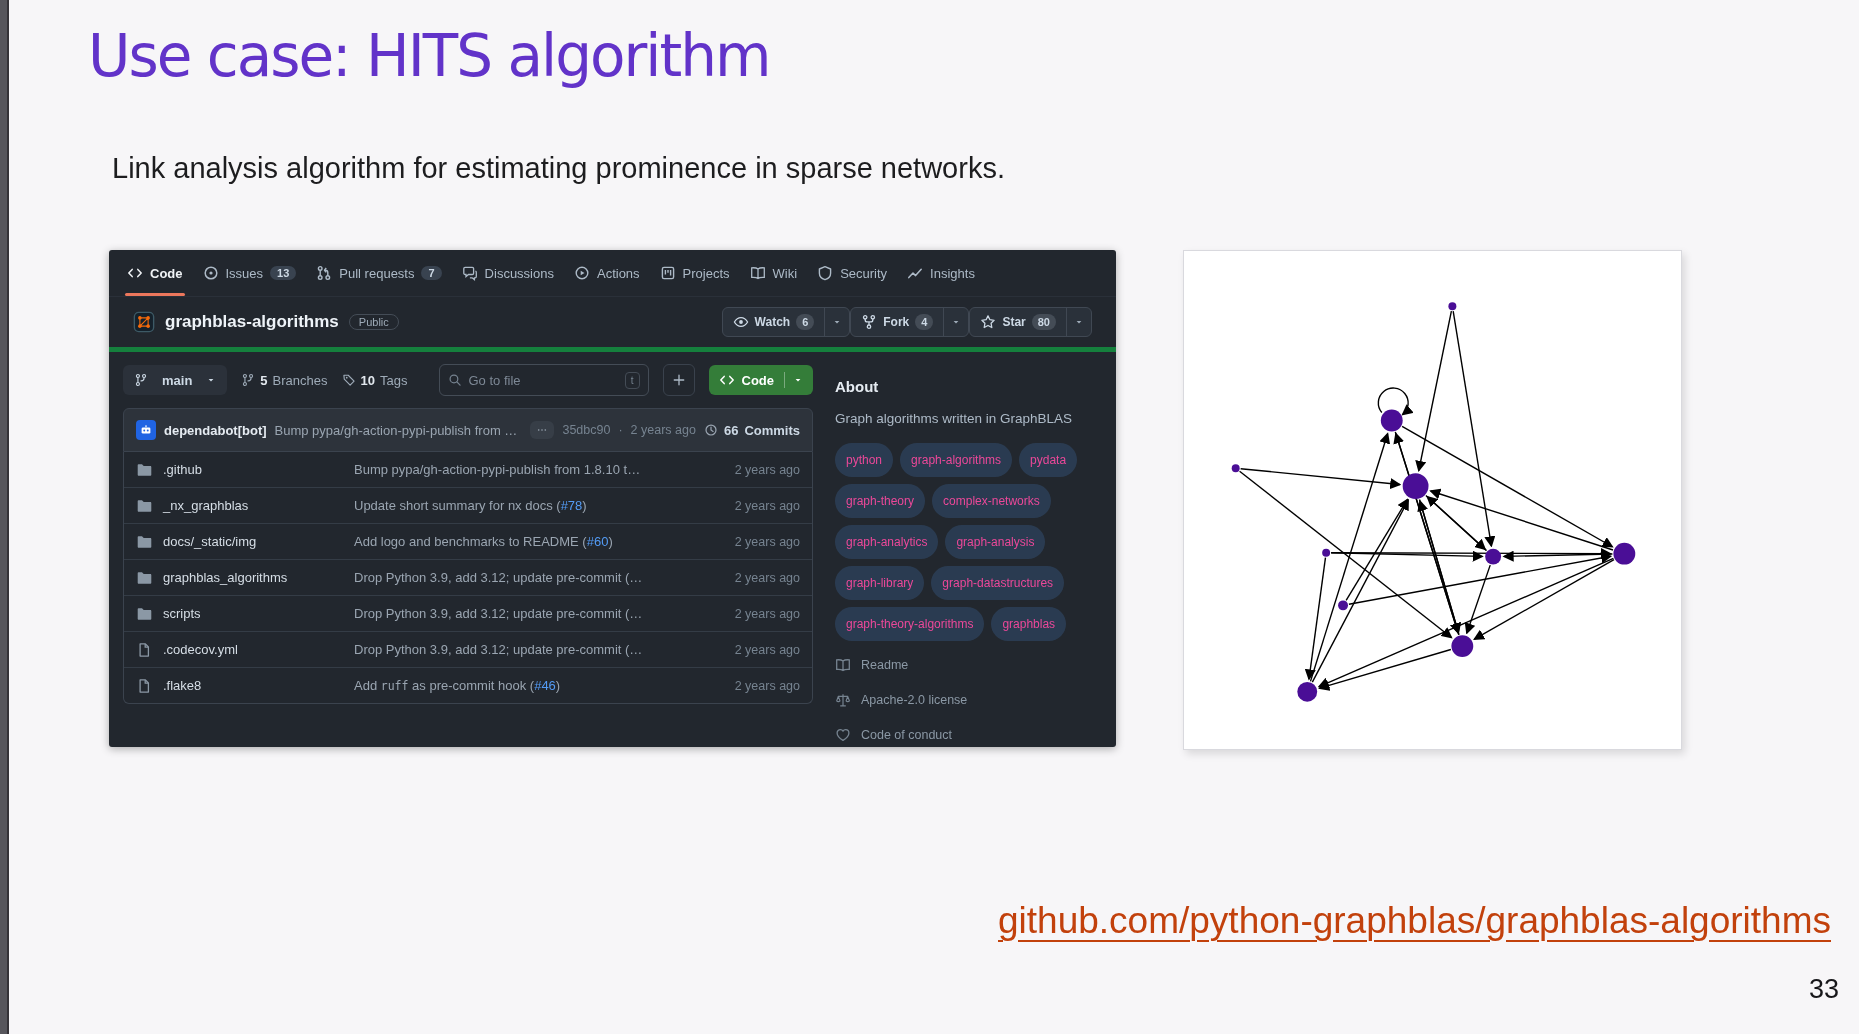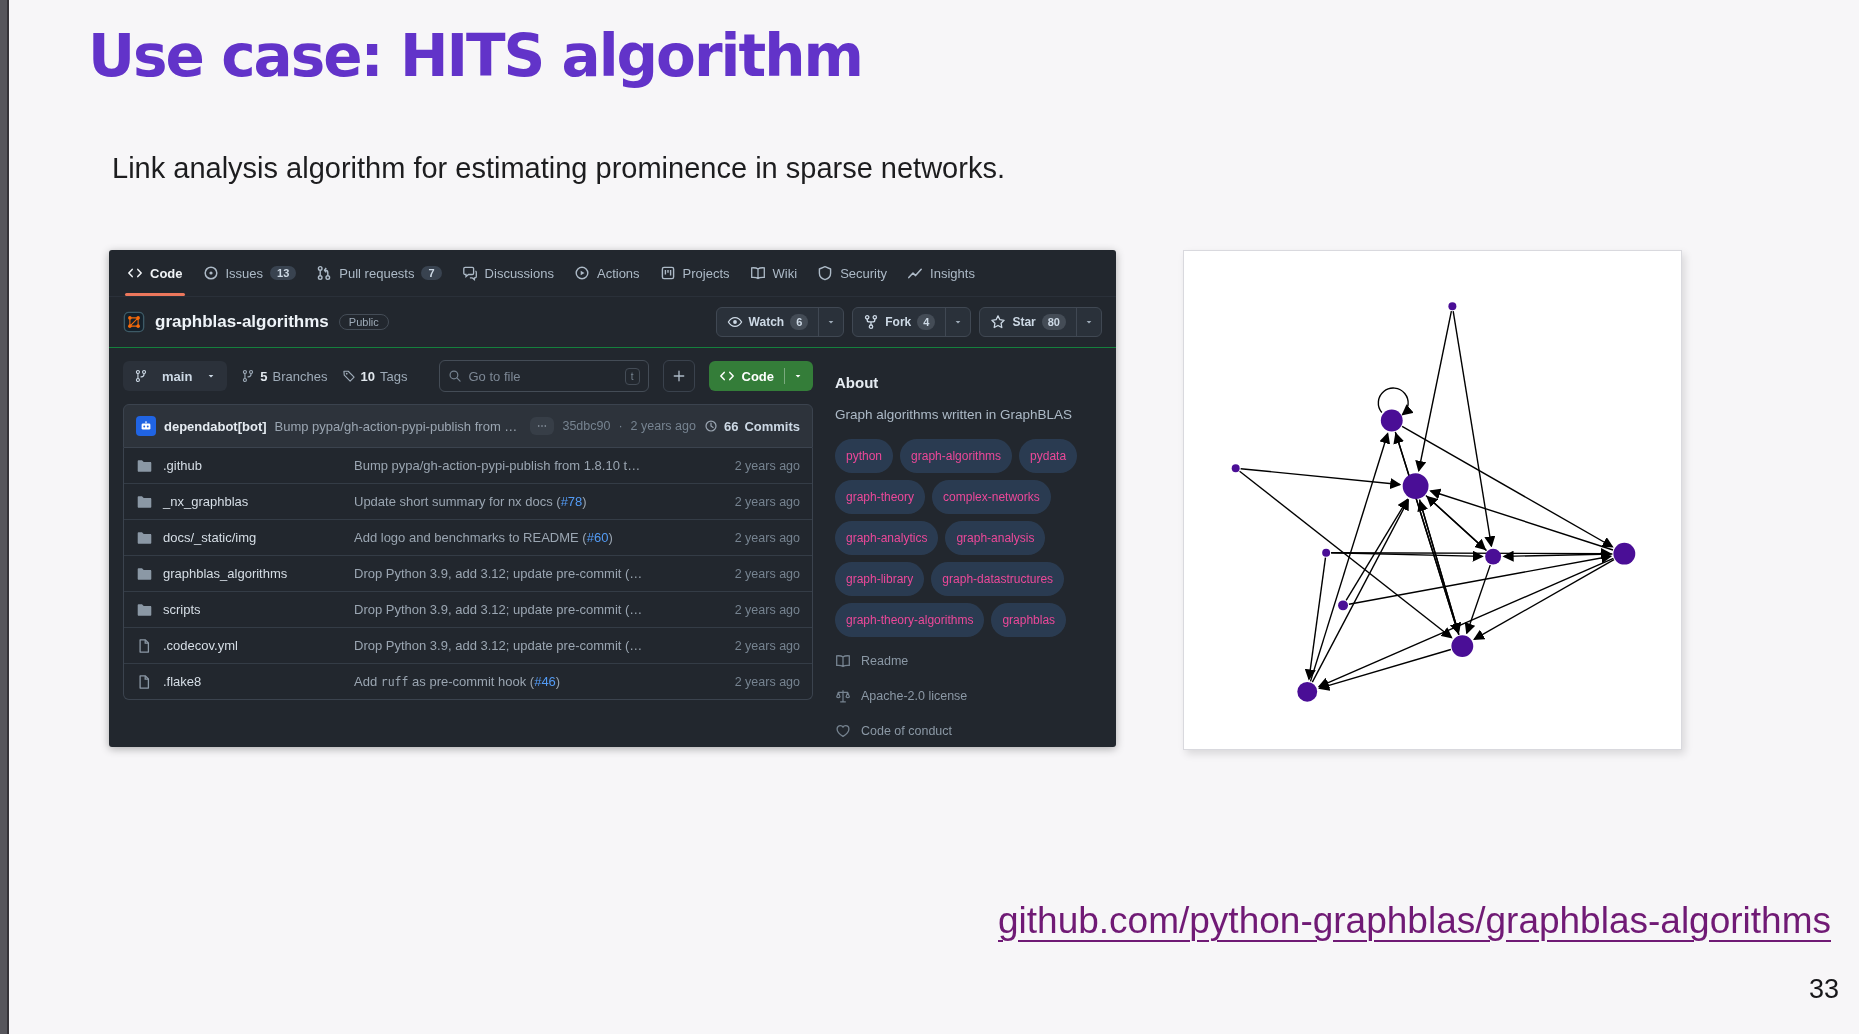--- a/index.html
+++ b/index.html
@@ -1,37 +1,37 @@
 <!DOCTYPE html>
 <html><head>
 <meta charset="utf-8">
 <style>
   html,body{margin:0;padding:0;background:#e9e9ec;}
   .slide{position:relative;width:1859px;height:1034px;background:#f7f6f8;overflow:hidden;
          font-family:"Liberation Sans",sans-serif;}
   .left-edge{position:absolute;left:0;top:0;bottom:0;width:7px;background:#57565c;border-right:2px solid #353338;}
   .title{position:absolute;left:88px;top:22px;margin:0;font-family:"DejaVu Sans",sans-serif;
-         font-size:58px;font-weight:700;letter-spacing:-2px;color:#6233c9;}
+         font-size:58px;font-weight:400;letter-spacing:-2px;color:#6233c9;}
   .subtitle{position:absolute;left:112px;top:152px;margin:0;font-size:29px;color:#1d1d1f;}
 
   
   .gh{position:absolute;left:109px;top:250px;width:1007px;height:497px;background:#22272e;
       border-radius:3px;box-shadow:0 2px 8px rgba(0,0,0,.30);color:#adbac7;font-size:13px;overflow:hidden;}
   .gh svg{display:block;}
   .ic{flex:0 0 auto;}
   .gh-tabs{display:flex;align-items:stretch;height:46px;padding:0 8px;border-bottom:1px solid #2a3039;}
   .gh-tab{display:flex;align-items:center;gap:7px;padding:0 10px;color:#adbac7;position:relative;cursor:pointer;white-space:nowrap;}
   .gh-tab.active{color:#f0f3f6;font-weight:700;}
   .gh-tab.active::after{content:"";position:absolute;left:8px;right:8px;bottom:0;height:3px;background:#ec775c;border-radius:3px;}
   .gh-tab .cnt{background:#394350;border-radius:10px;padding:1px 7px;font-size:11px;font-weight:600;color:#cdd9e5;}
 
-  .gh-repo-row{display:flex;align-items:center;height:50px;padding:0 14px;gap:10px;border-bottom:1px solid #15803d;}
+  .gh-repo-row{display:flex;align-items:center;height:50px;padding:0 24px;gap:10px;border-bottom:5px solid #15803d;}
   .repo-name{font-size:17px;font-weight:700;color:#eef3f8;cursor:pointer;}
   .repo-vis{border:1px solid #444c56;color:#9eabb8;border-radius:999px;padding:1px 9px;font-size:11px;}
-  .gh-actions{margin-left:auto;display:flex;gap:8px;text-align:right;}
+  .gh-actions{margin-left:auto;display:flex;text-align:right;}
   .act{display:flex;align-items:stretch;border:1px solid #404853;border-radius:6px;overflow:hidden;background:#2a313a;font-size:12px;height:28px;}
   .act .main{display:flex;align-items:center;gap:6px;padding:0 10px;color:#cdd9e5;font-weight:600;cursor:pointer;}
   .act .cnt{background:#444c56;border-radius:9px;padding:0 6px;font-size:11px;line-height:16px;color:#cdd9e5;}
   .act .caret{display:flex;align-items:center;padding:0 7px;border-left:1px solid #404853;color:#9eabb8;cursor:pointer;}
 
   .gh-body{display:flex;padding:0 14px;gap:22px;}
   .gh-main{width:690px;flex:0 0 auto;}
   .gh-branchbar{display:flex;align-items:center;height:56px;gap:14px;}
   .branch-btn{display:flex;align-items:center;gap:14px;background:#2b313a;border-radius:6px;height:30px;padding:0 11px;
               color:#cdd9e5;font-weight:600;font-size:13px;cursor:pointer;}
@@ -75,21 +75,21 @@
   .about-meta{list-style:none;margin:16px 0 0;padding:0;display:flex;flex-direction:column;gap:19px;}
   .about-meta li{display:flex;align-items:center;gap:10px;color:#8b98a5;font-size:12.5px;cursor:pointer;}
   .about-meta .ic{color:#768390;}
   .about-meta b{color:#cdd9e5;font-weight:700;}
 
   
   .graph-card{position:absolute;left:1183px;top:250px;width:497px;height:498px;background:#fff;
               border:1px solid #d9d9de;box-shadow:3px 4px 8px rgba(0,0,0,.12);}
   .graph-card svg{width:100%;height:100%;}
 
-  .repo-link{position:absolute;right:28px;top:900px;font-size:37px;color:#701a75;text-decoration:underline;
+  .repo-link{position:absolute;right:28px;top:900px;font-size:37px;color:#c2410c;text-decoration:underline;
              text-decoration-thickness:2px;text-underline-offset:7px;cursor:pointer;}
   .page-num{position:absolute;right:20px;top:974px;font-size:27px;color:#17171a;}
 </style>
 </head>
 <body>
 
 <div class="slide">
   <div class="left-edge"></div>
 
   <h1 class="title">Use case: HITS algorithm</h1>

